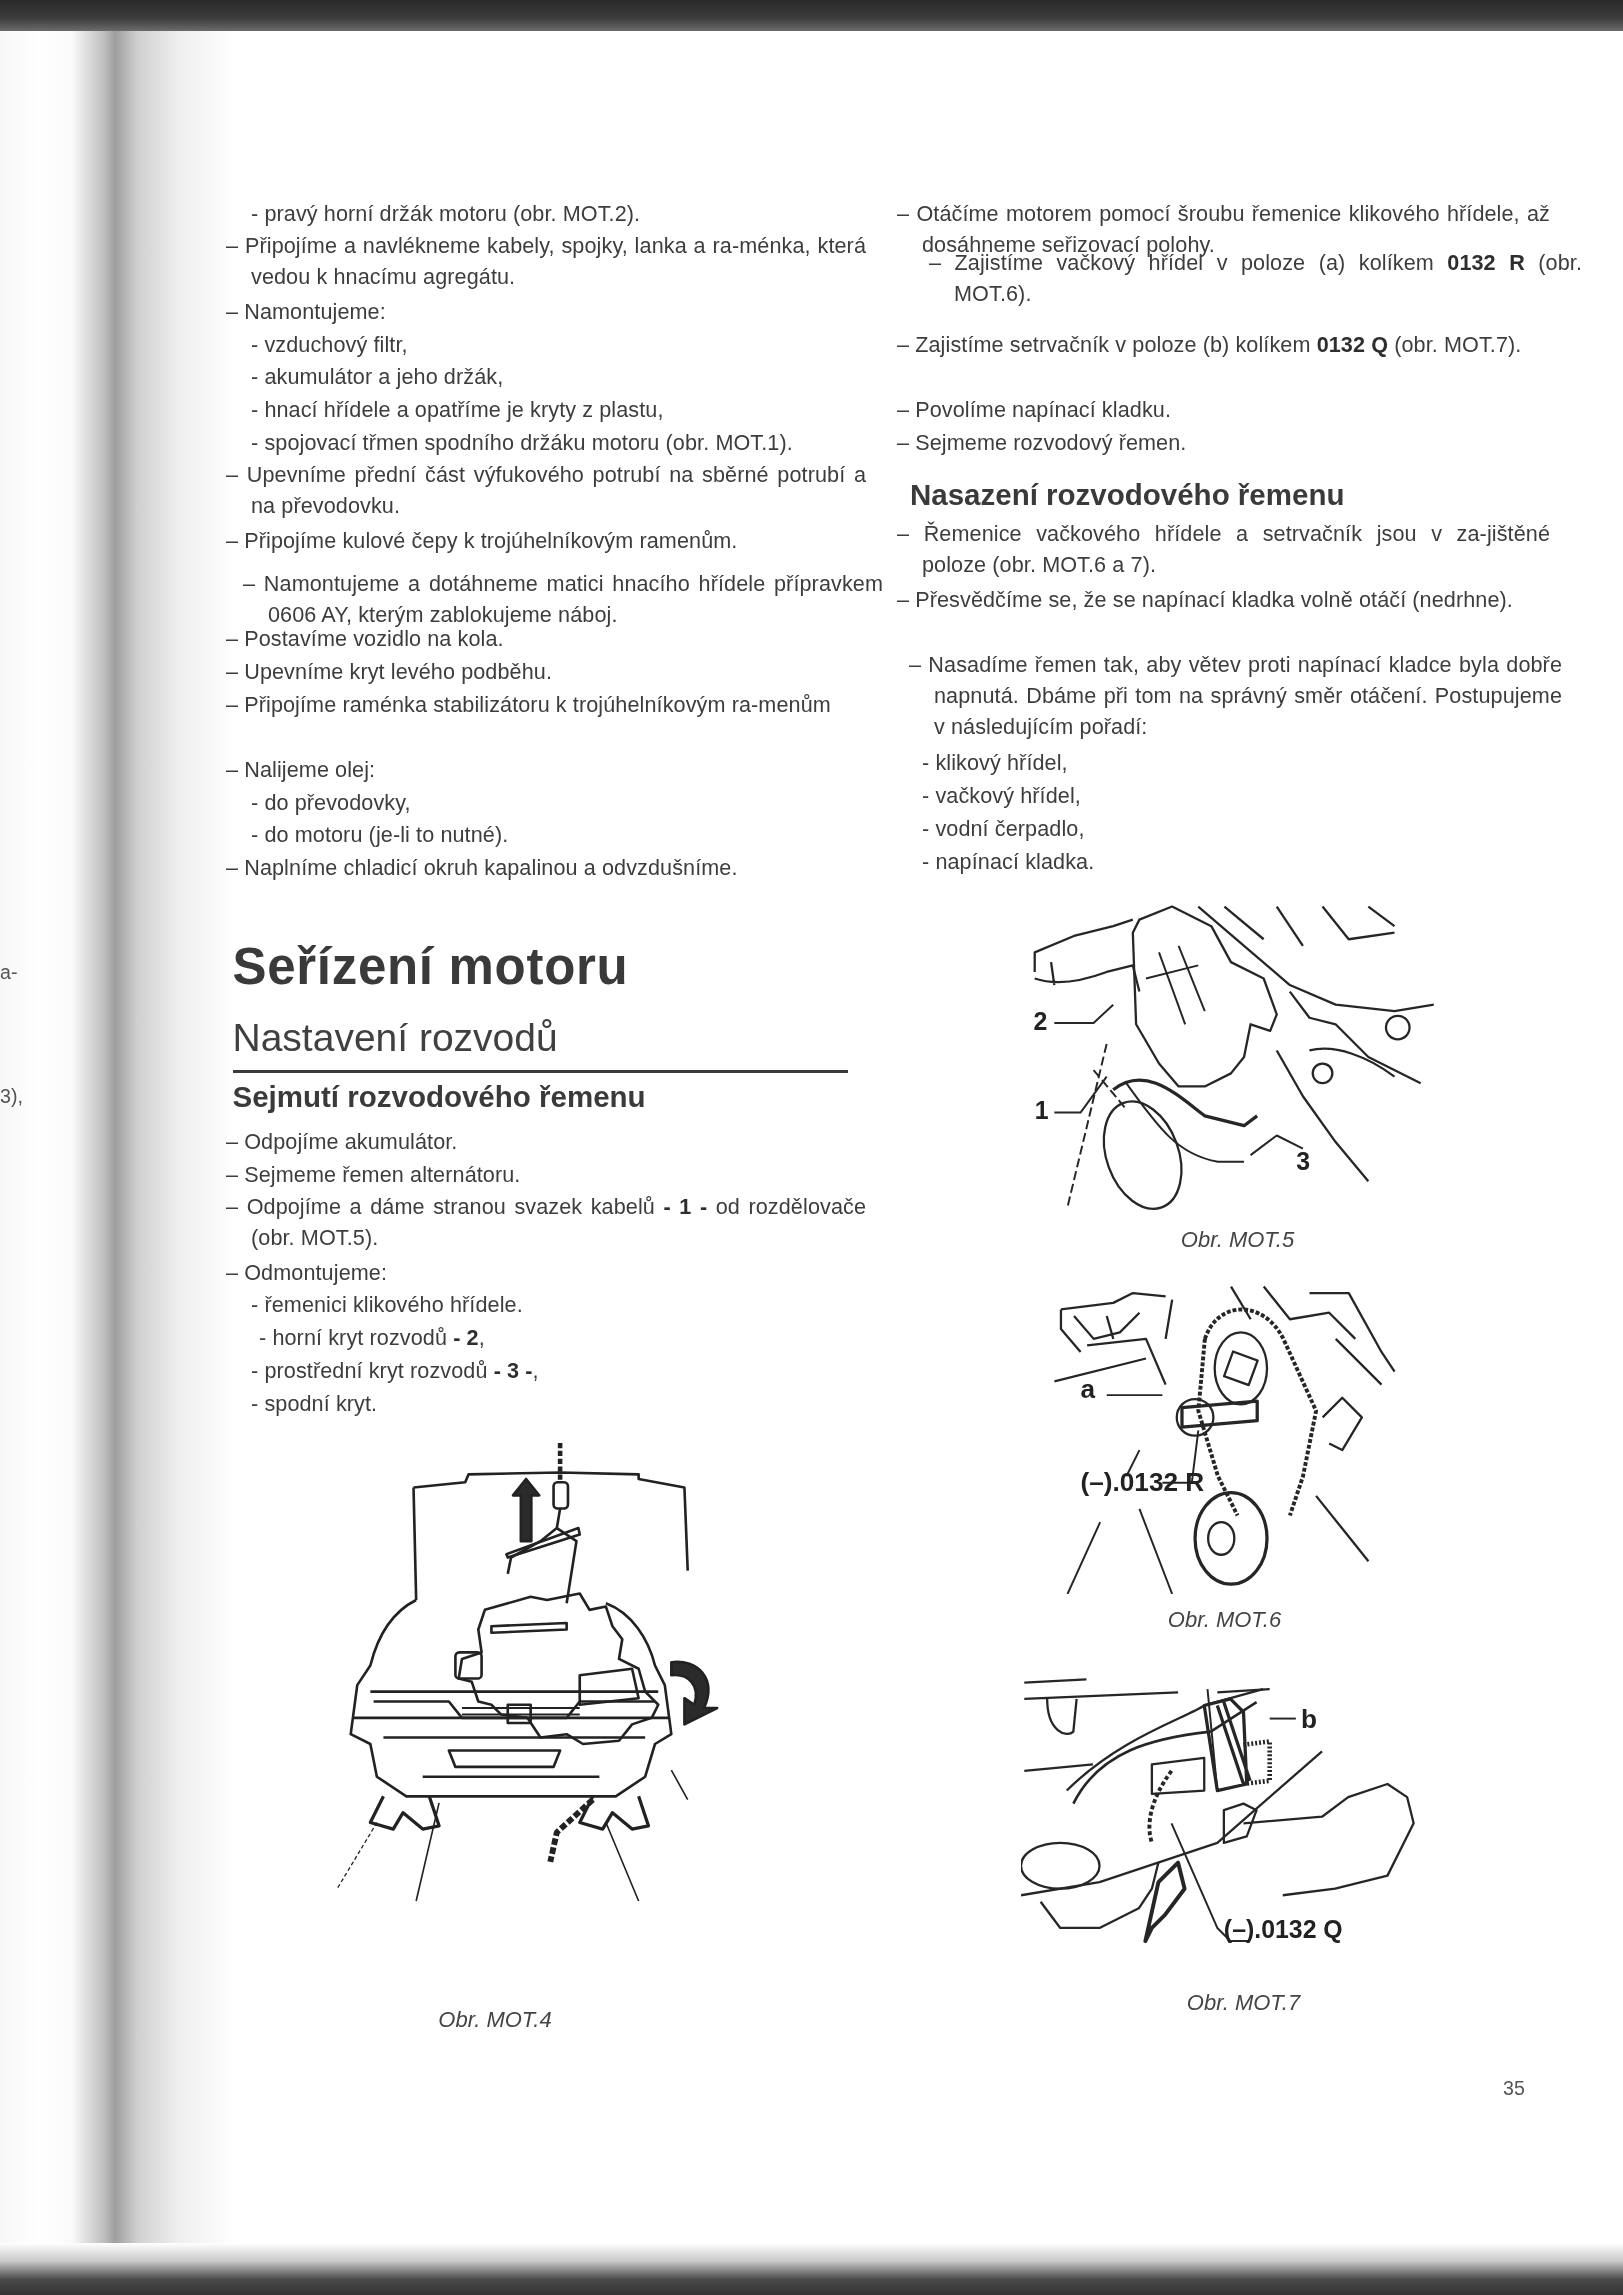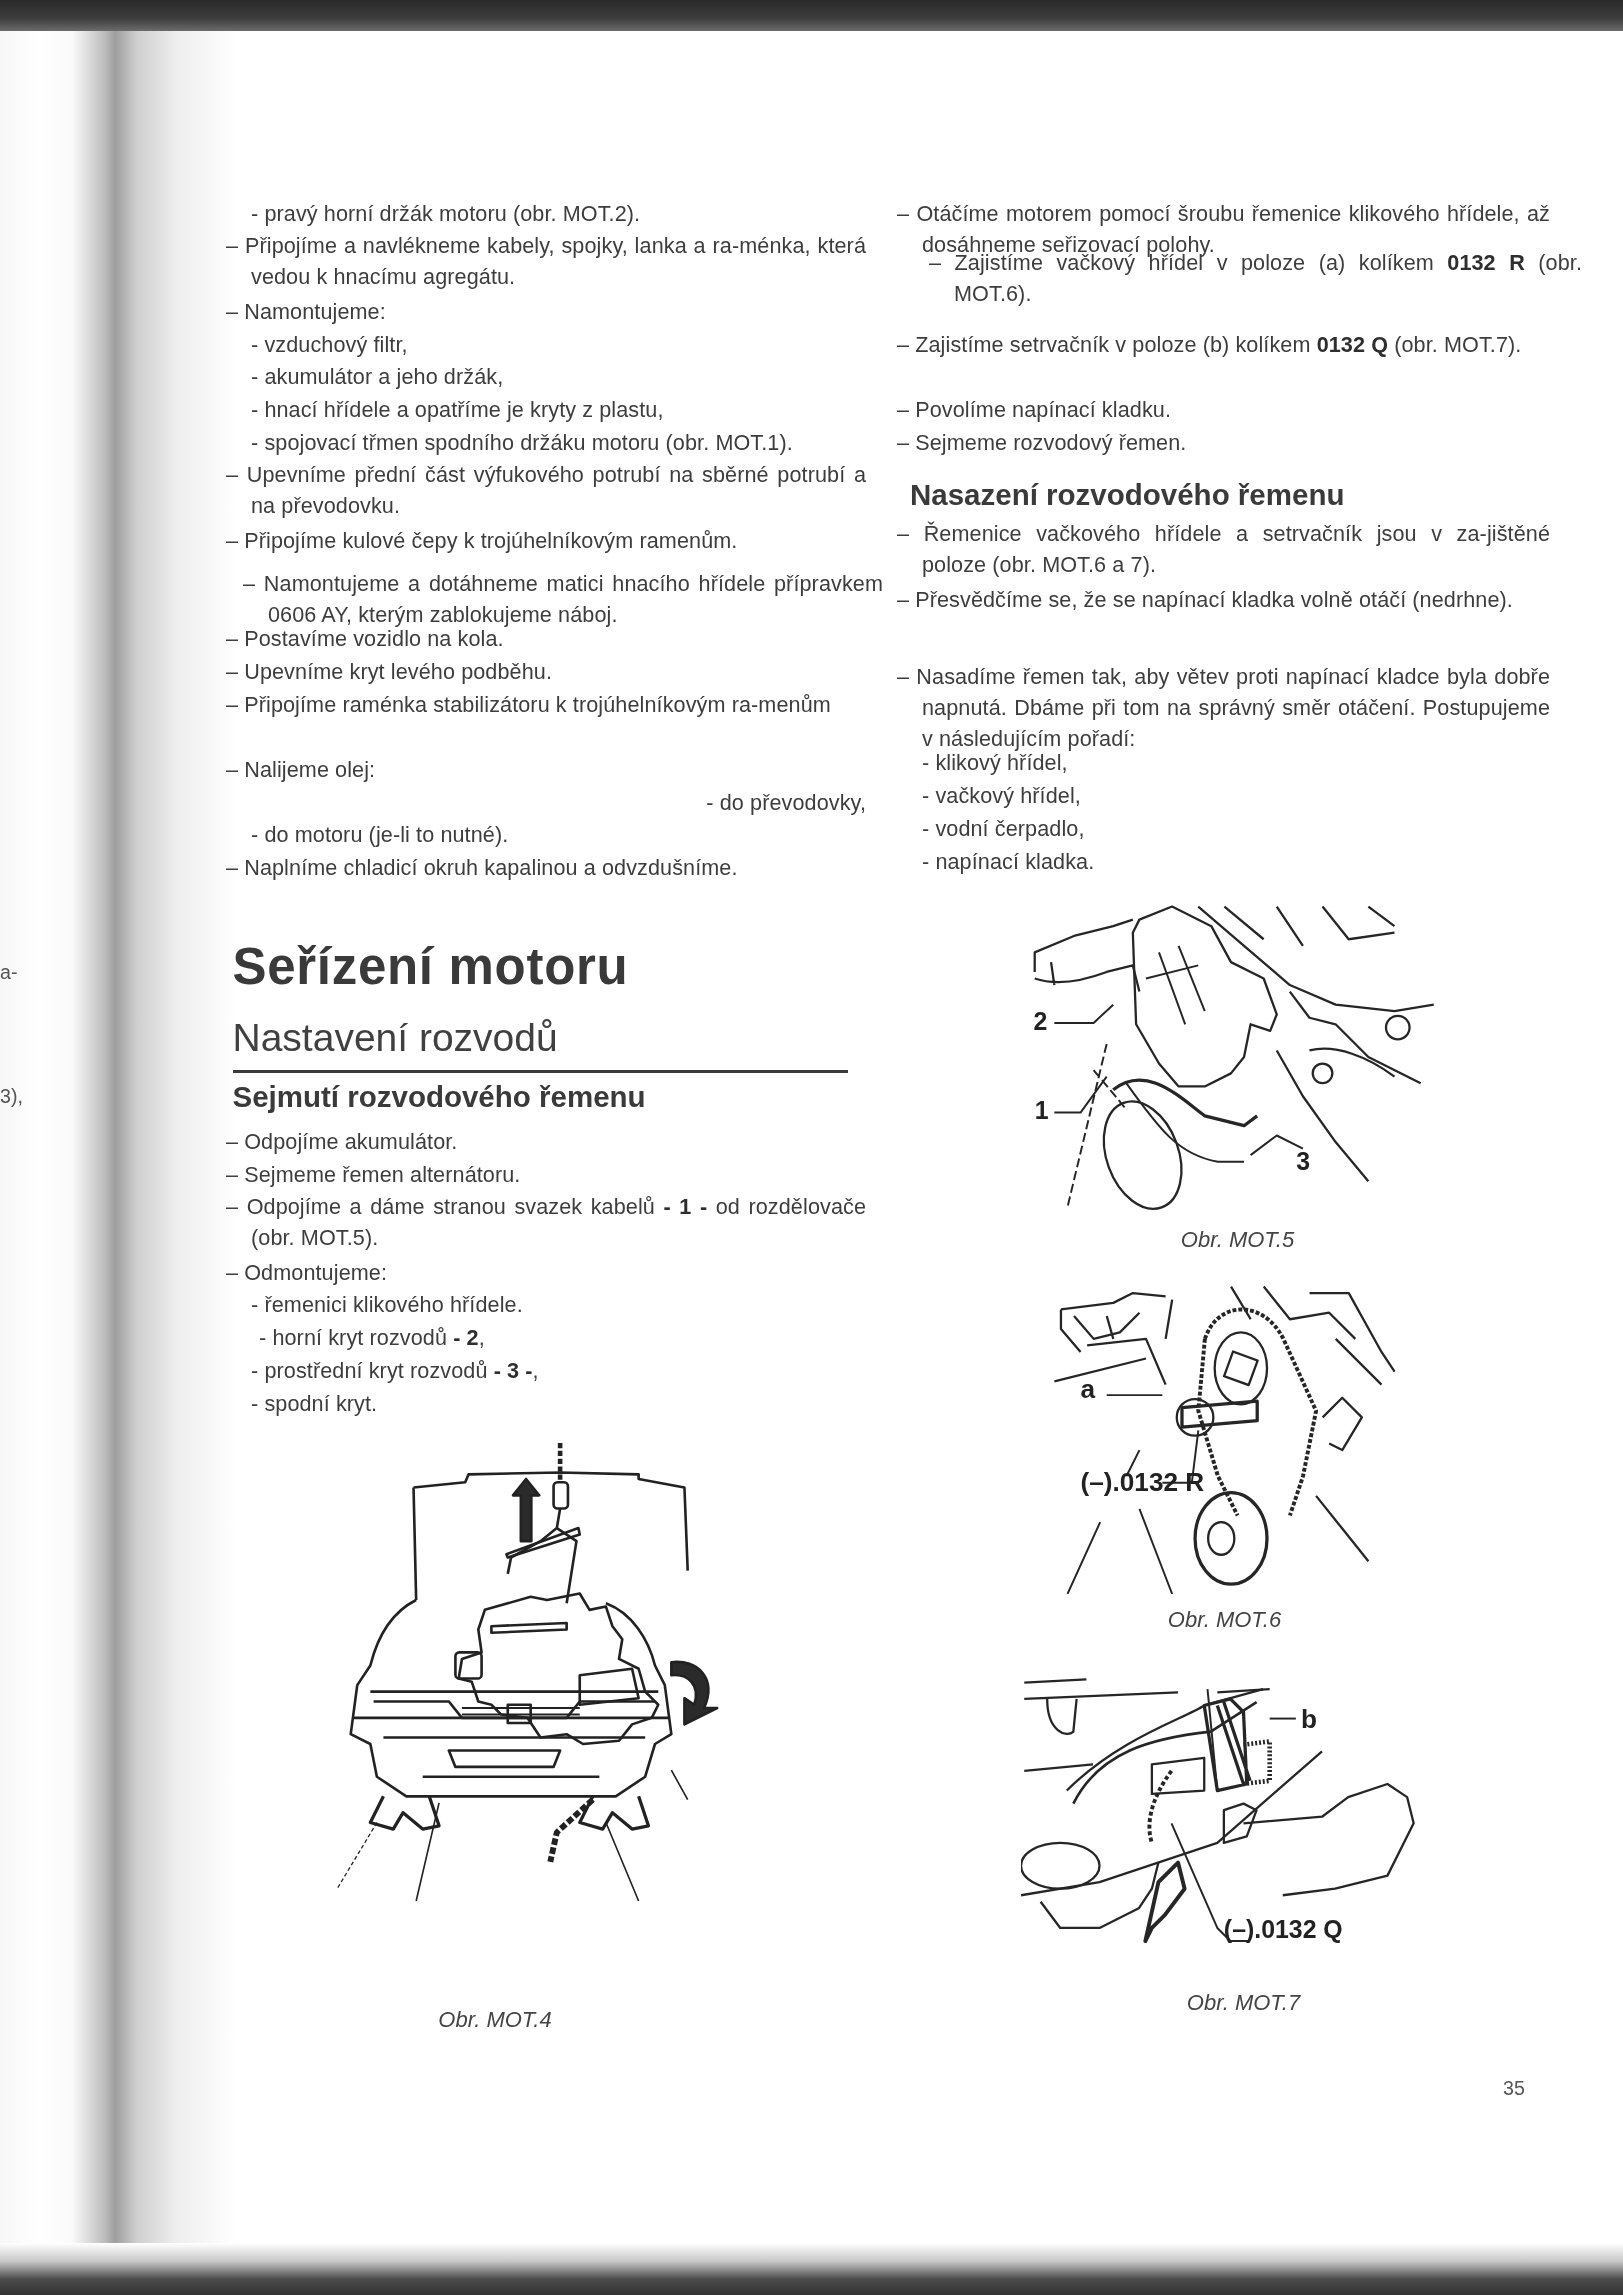--- a/index.html
+++ b/index.html
@@ -57,21 +57,21 @@
       <div class="item sub" style="top: 361px; left: 0px; width: 615px;">- akumulátor a jeho držák,</div>
       <div class="item sub" style="top: 394px; left: 0px; width: 615px;">- hnací hřídele a opatříme je kryty z plastu,</div>
       <div class="item sub" style="top: 427px; left: 0px; width: 615px;">- spojovací třmen spodního držáku motoru (obr. MOT.1).</div>
       <div class="item dash" style="top: 459px; left: 0px; width: 615px;">– Upevníme přední část výfukového potrubí na sběrné potrubí a na převodovku.</div>
       <div class="item dash" style="top: 525px; left: 0px; width: 615px;">– Připojíme kulové čepy k trojúhelníkovým ramenům.</div>
       <div class="item dash" style="top: 568px; left: 0px; width: 615px; margin-left: 17px;">– Namontujeme a dotáhneme matici hnacího hřídele přípravkem 0606 AY, kterým zablokujeme náboj.</div>
       <div class="item dash" style="top: 623px; left: 0px; width: 615px;">– Postavíme vozidlo na kola.</div>
       <div class="item dash" style="top: 656px; left: 0px; width: 615px;">– Upevníme kryt levého podběhu.</div>
       <div class="item dash" style="top: 689px; left: 0px; width: 615px;">– Připojíme raménka stabilizátoru k trojúhelníkovým ra-menům</div>
       <div class="item dash" style="top: 754px; left: 0px; width: 615px;">– Nalijeme olej:</div>
-      <div class="item sub" style="top: 787px; left: 0px; width: 615px; text-align: right;">- do převodovky,</div>
+      <div class="item sub" style="top: 787px; left: 0px; width: 615px;">- do převodovky,</div>
       <div class="item sub" style="top: 819px; left: 0px; width: 615px;">- do motoru (je-li to nutné).</div>
       <div class="item dash" style="top: 852px; left: 0px; width: 615px;">–  Naplníme chladicí okruh kapalinou a odvzdušníme.</div>
     </div>
 
   <div class="h1" style="top:937px; left:6.5px;">Seřízení motoru</div>
   <div class="h2" style="top:1016px; left:6.5px;">Nastavení rozvodů</div>
   <div class="h2rule" style="top:1070px; left:6.5px; width:615px;"></div>
   <div class="h3" style="top:1080px; left:6.5px;">Sejmutí rozvodového řemenu</div>
 
   <div id="left-removal">
@@ -133,21 +133,21 @@
       <div class="item dash" style="top: 329px; left: 0px; width: 628px;"><span>– Zajistíme setrvačník v poloze (b) kolíkem </span><span class="b">0132 Q</span><span> (obr. MOT.7).</span></div>
       <div class="item dash" style="top: 394px; left: 0px; width: 628px;">– Povolíme napínací kladku.</div>
       <div class="item dash" style="top: 427px; left: 0px; width: 628px;">– Sejmeme rozvodový řemen.</div>
     </div>
 
   <div class="h3" style="top:478px; left:13px;">Nasazení rozvodového řemenu</div>
 
   <div id="right-install">
       <div class="item dash" style="top: 518px; left: 0px; width: 628px;">– Řemenice vačkového hřídele a setrvačník jsou v za-jištěné poloze (obr. MOT.6 a 7).</div>
       <div class="item dash" style="top: 584px; left: 0px; width: 628px;">– Přesvědčíme se, že se napínací kladka volně otáčí (nedrhne).</div>
-      <div class="item dash" style="top: 649px; left: 0px; width: 628px; margin-top: 12px;">– Nasadíme řemen tak, aby větev proti napínací kladce byla dobře napnutá. Dbáme při tom na správný směr otáčení. Postupujeme v následujícím pořadí:</div>
+      <div class="item dash" style="top: 649px; left: 12px; width: 628px;">– Nasadíme řemen tak, aby větev proti napínací kladce byla dobře napnutá. Dbáme při tom na správný směr otáčení. Postupujeme v následujícím pořadí:</div>
       <div class="item sub" style="top: 747px; left: 0px; width: 628px;">- klikový hřídel,</div>
       <div class="item sub" style="top: 780px; left: 0px; width: 628px;">- vačkový hřídel,</div>
       <div class="item sub" style="top: 813px; left: 0px; width: 628px;">- vodní čerpadlo,</div>
       <div class="item sub" style="top: 846px; left: 0px; width: 628px;">- napínací kladka.</div>
     </div>
 
   <div class="figure" style="top:900px; left:131px; width:419px; height:367px;">
     <svg width="419" height="314" viewBox="0 0 640 480">
       <g fill="none" stroke="#262626" stroke-width="3.5" stroke-linejoin="round">
         <path d="M10 110 L10 80 L70 55 L130 40 L160 30 M35 95 L40 130 M10 120 C40 130 80 125 120 110 L160 100 L170 140"></path>

